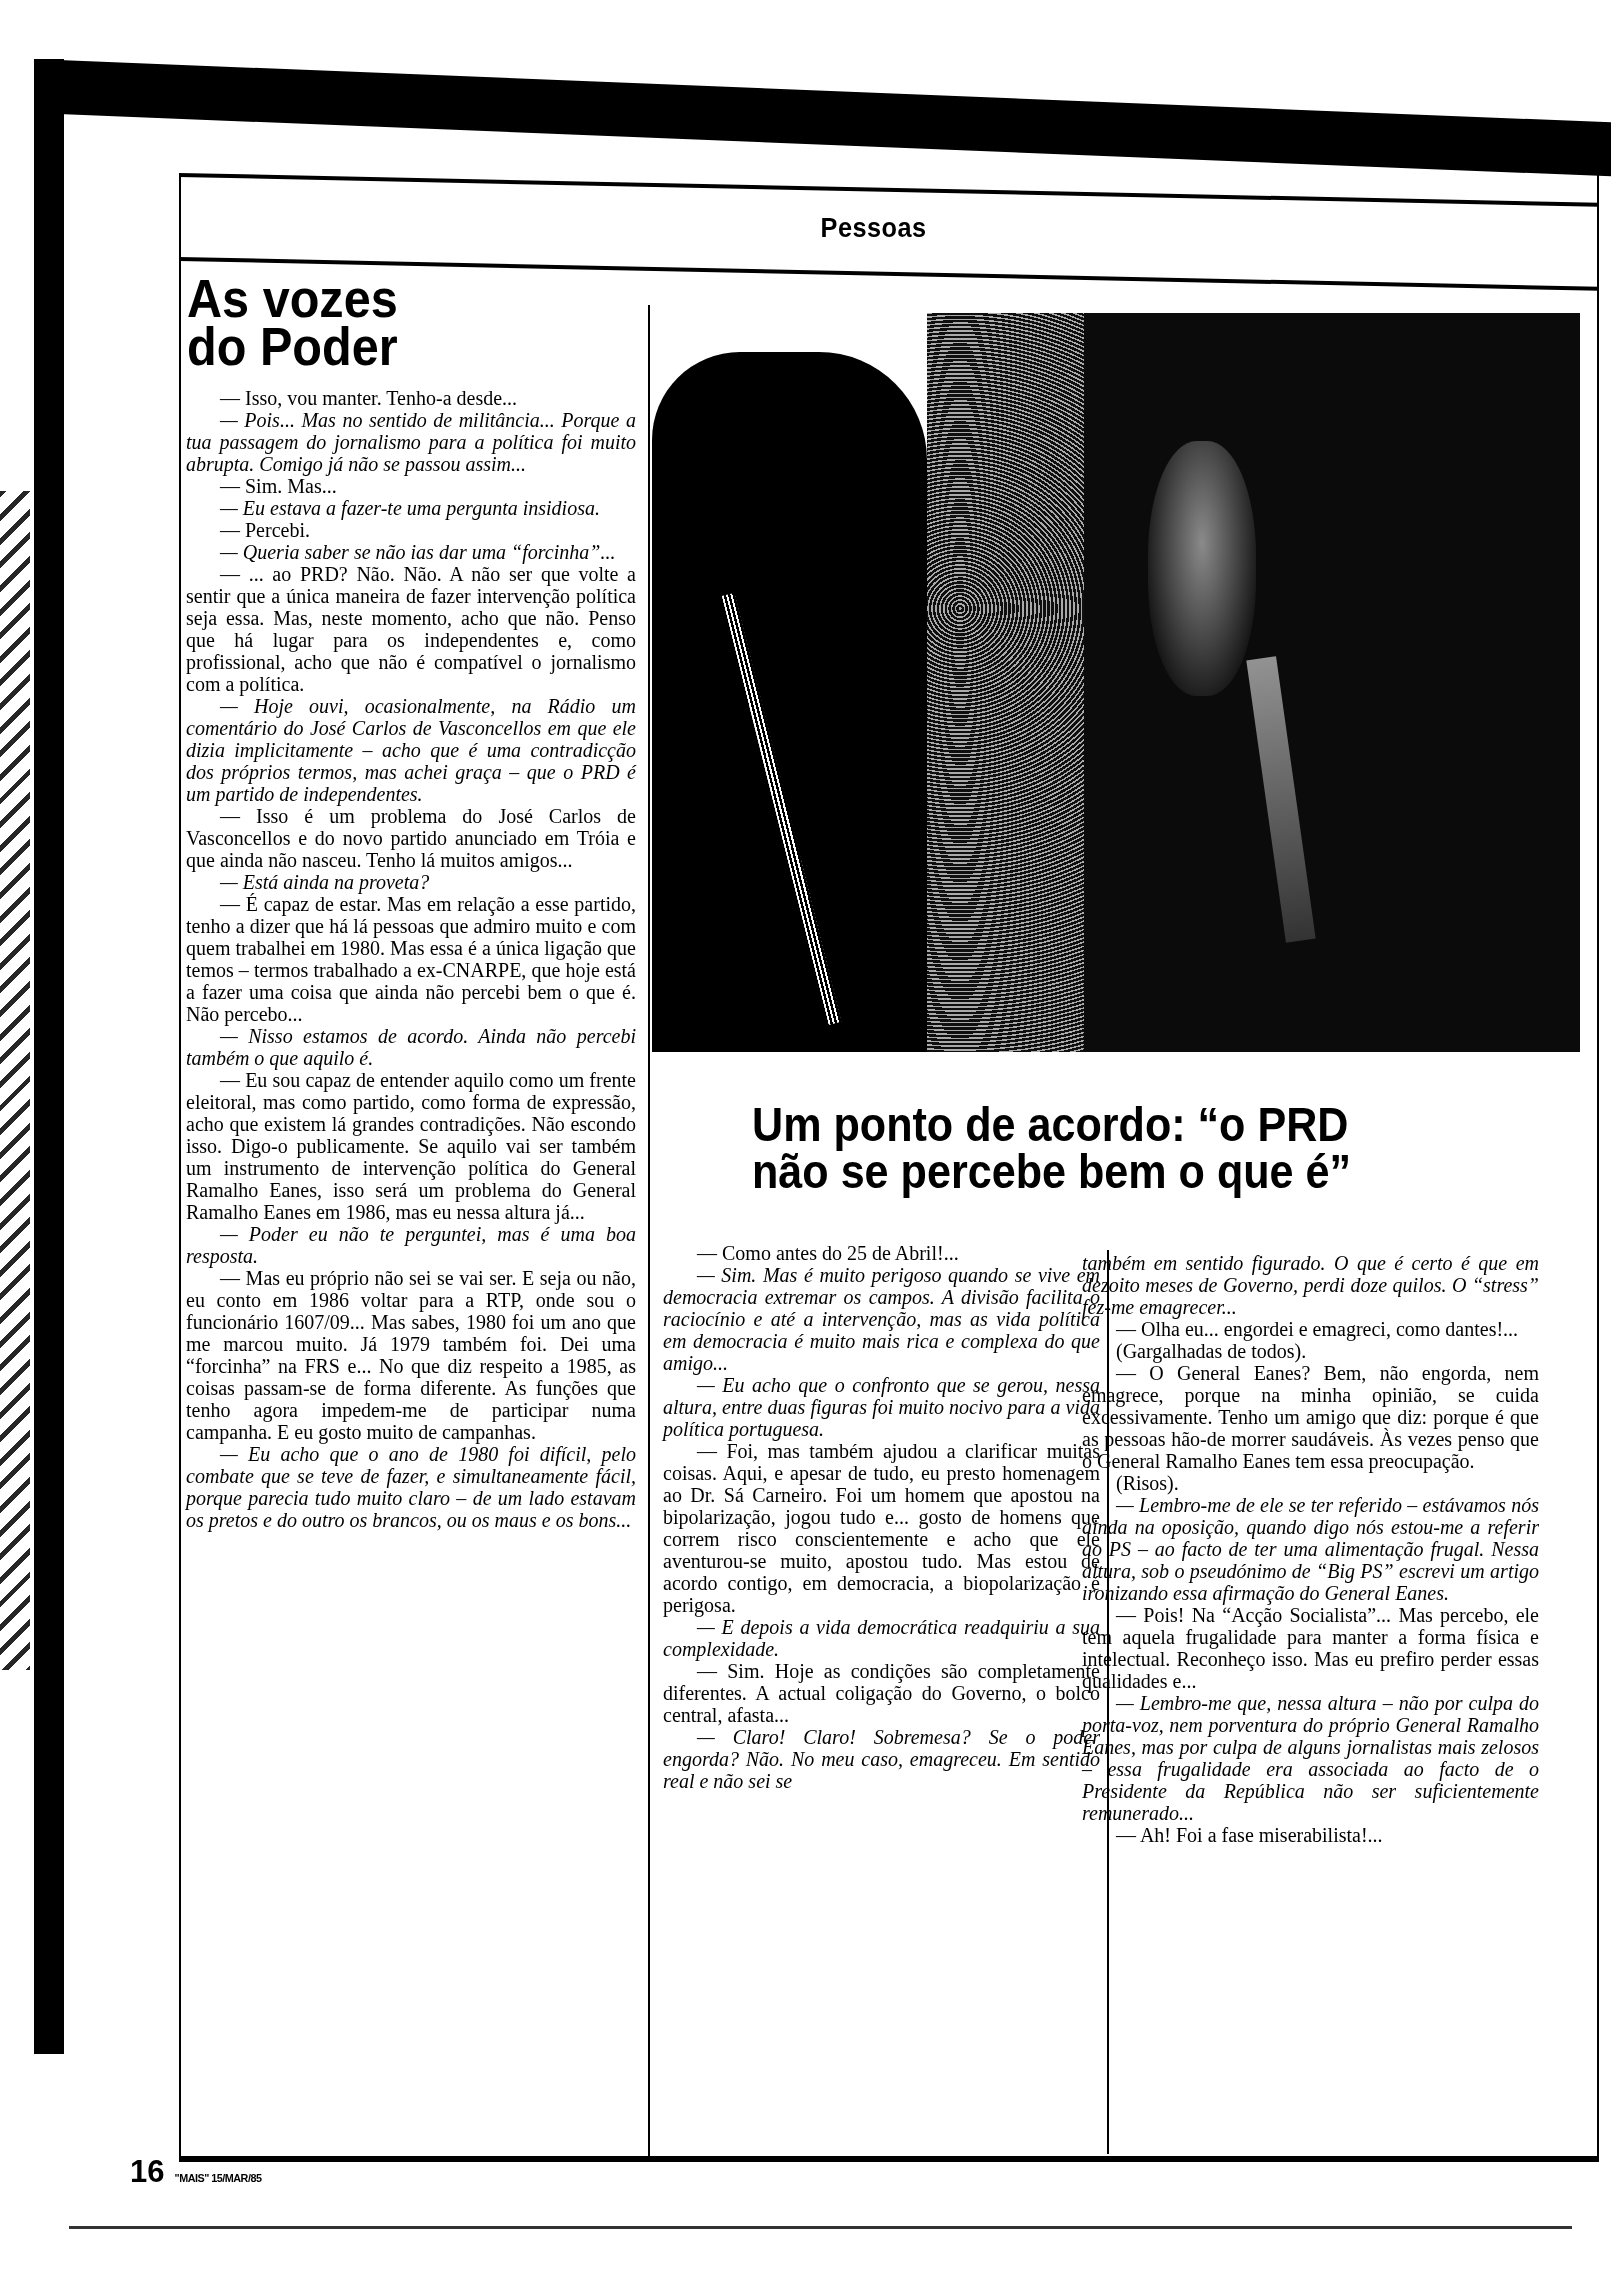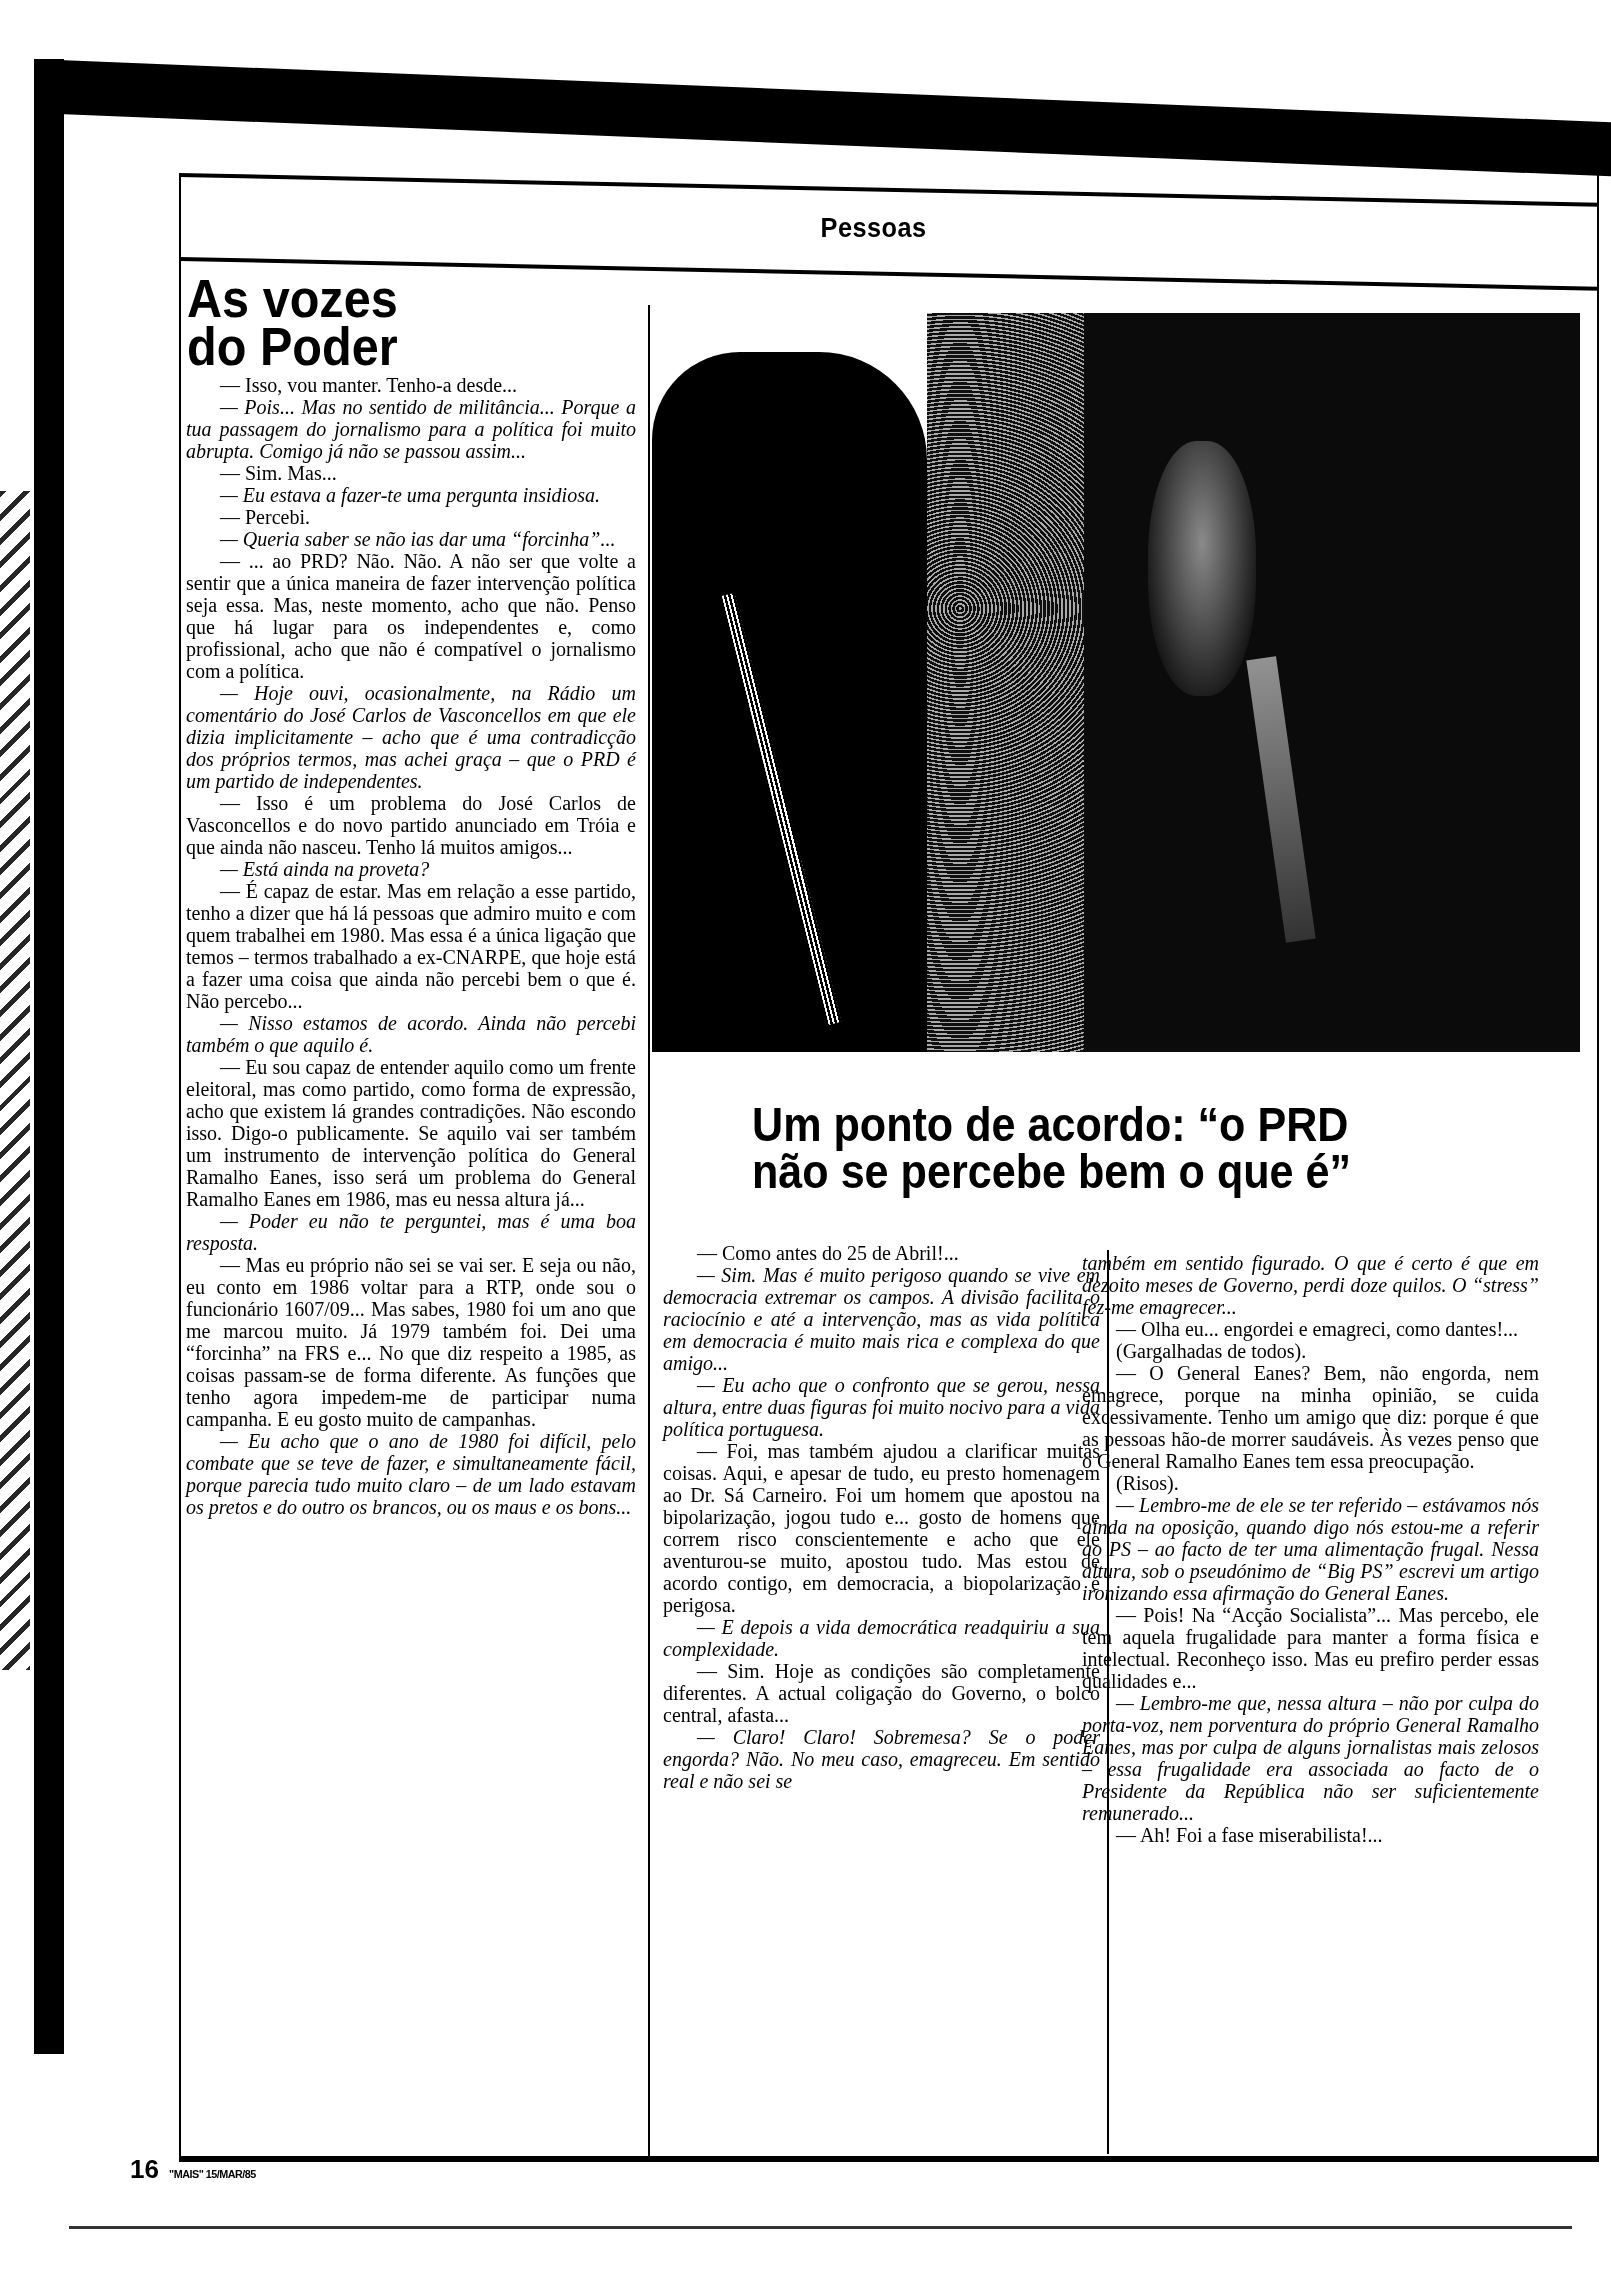--- a/index.html
+++ b/index.html
@@ -11,35 +11,35 @@
     background:repeating-linear-gradient(135deg,#000 0 4.9px,#fff 4.9px 16.7px); opacity:.85; }
   .frame { position:absolute; left:179px; top:173px; width:1420px; height:1985px; border:2px solid #000; border-top:none; box-sizing:border-box; }
   .header-band { position:absolute; left:179px; top:173px; width:1420px; height:88px; border-top:4.9px solid #000; border-bottom:4.9px solid #000; box-sizing:border-box; transform:skewY(1.2deg); transform-origin:left top; }
   .section-label { position:absolute; left:816px; top:212px; font-family:"Liberation Sans", sans-serif; font-weight:bold; font-size:27.5px; letter-spacing:0.5px; transform:scaleX(.92); }
   .title { position:absolute; left:187px; top:274px; font-family:"Liberation Sans", sans-serif; font-weight:bold; font-size:54px; line-height:48px; margin:0; transform:scaleX(.9); transform-origin:left top; }
   .col-rule { position:absolute; width:2px; background:#000; }
   .col { position:absolute; font-size:20px; line-height:22px; text-align:justify; hyphens:manual; }
   .col p { margin:0; text-indent:34px; }
   .col p.cont { text-indent:0; }
   .col .q { font-style:italic; }
-  .col-left { left:186px; top:374px; width:450px; }
+  .col-left { left:186px; top:387px; width:450px; }
   .col-mid { left:663px; top:1242px; width:437px; }
   .col-right { left:1082px; top:1252px; width:457px; }
   .photo { position:absolute; left:652px; top:313px; width:928px; height:739px; background:#0b0b0b; overflow:hidden; }
   .photo .wall { position:absolute; left:255px; top:0; width:177px; height:739px;
     background:repeating-radial-gradient(circle at 30% 40%, #eee 0 1.5px, #111 1.5px 3.9px); opacity:.7; }
   .photo .fig1 { position:absolute; left:0; top:39px; width:275px; height:700px; background:#000; border-radius:88px 108px 0 0; }
   .photo .bg-white { position:absolute; left:-19.7px; top:-19.7px; width:295px; height:172px; background:#fff; }
   .photo .tie1 { position:absolute; left:123px; top:275px; width:12.8px; height:442px; background:repeating-linear-gradient(90deg,#fff 0 2px,#000 2px 4.4px); transform:rotate(-14deg); }
   .photo .face2 { position:absolute; left:496px; top:128px; width:108px; height:255px; background:radial-gradient(ellipse at 50% 40%, #aaa 0, #555 45%, #111 80%); border-radius:45%; opacity:.8; }
   .photo .tie2 { position:absolute; left:614px; top:344px; width:29.5px; height:285px; background:linear-gradient(180deg,#ccc,#444); transform:rotate(-8deg); opacity:.7; }
   .headline { position:absolute; left:752px; top:1101px; width:737px; font-family:"Liberation Sans", sans-serif; font-weight:bold; font-size:49px; line-height:47px; margin:0; transform:scaleX(.88); transform-origin:left top; }
   .bottom-rule { position:absolute; left:179px; top:2157px; width:1420px; height:4.9px; background:#000; }
   .footer { position:absolute; left:130px; top:2154px; font-family:"Liberation Sans", sans-serif; font-weight:bold; }
-  .footer .pg { font-size:26px; }
+  .footer .pg { font-size:31px; }
   .footer .pub { font-size:10.8px; margin-left:7.9px; letter-spacing:-0.5px; }
   .bottom-lines { position:absolute; left:69px; top:2226px; width:1503px; height:2.9px; background:#000; opacity:.8; }
 </style>
 </head>
 <body>
 
 <div class="noise-top"></div>
 <div class="top-band"></div>
 <div class="left-bar"></div>
 <div class="left-scratch"></div>

